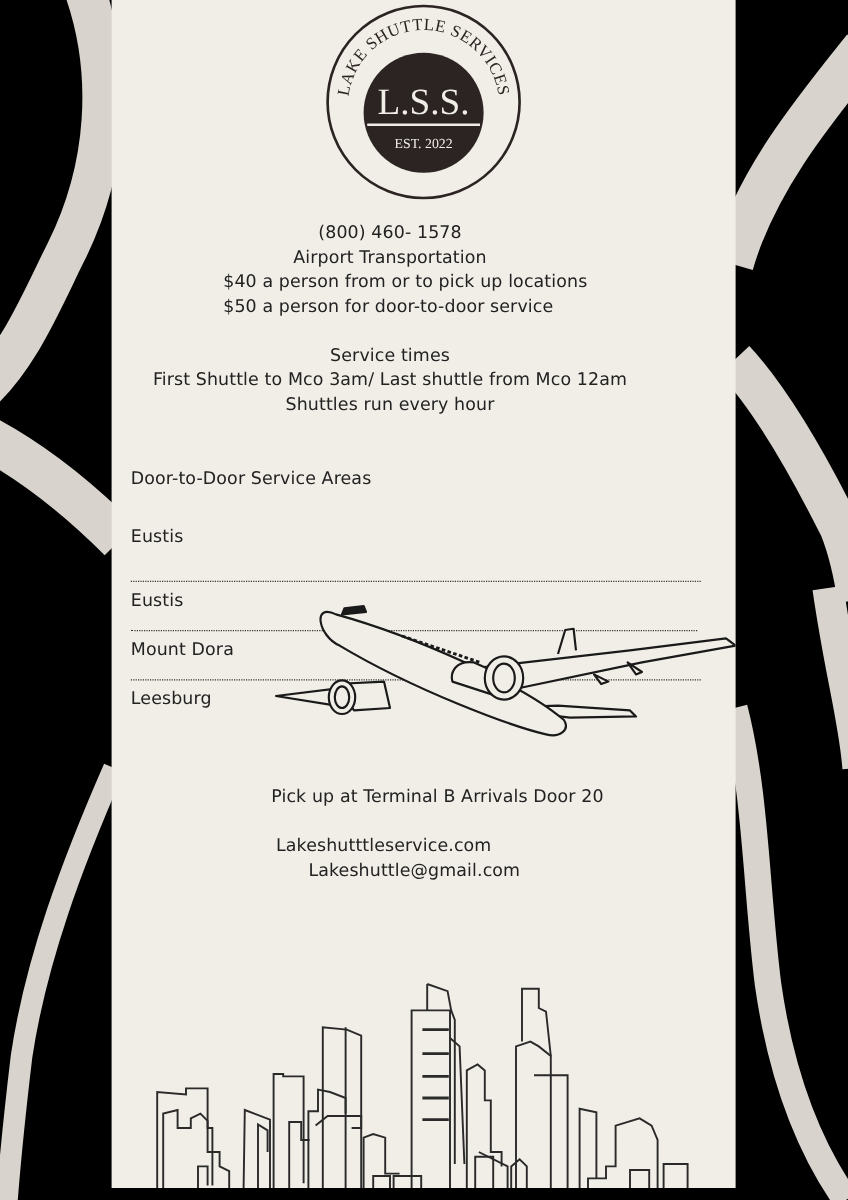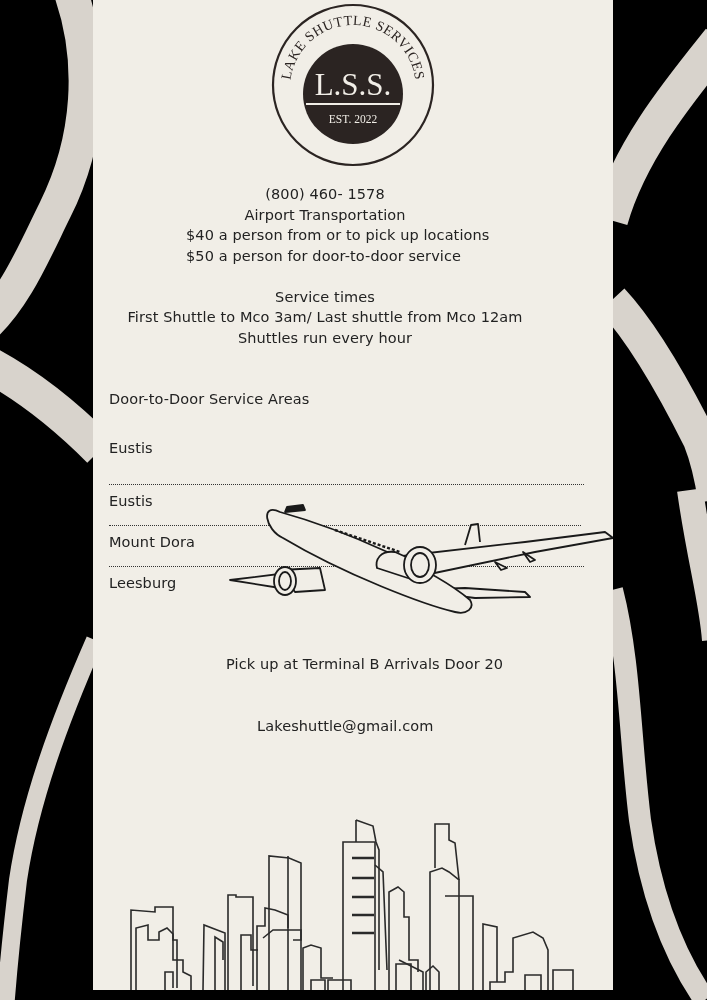--- a/index.html
+++ b/index.html
@@ -76,20 +76,21 @@
     <ellipse cx="195" cy="75" rx="9" ry="12"></ellipse>
     <path d="M55,80 L95,78 L100,100 L70,102 Z"></path>
     <ellipse cx="60" cy="91" rx="11" ry="14"></ellipse>
     <ellipse cx="60" cy="91" rx="6" ry="9"></ellipse>
     <path d="M270,72 L282,78 L276,80 Z"></path>
     <path d="M298,62 L310,70 L305,72 Z"></path>
   </svg>
 
   <div class="t" style="left:117px; top:656px;margin-left:16px;">Pick up at Terminal B Arrivals Door 20</div>
 
+  <div class="t" style="left:137px; top:697px;">Lakeshutttleservice.com</div>
   <div class="t" style="left:137px; top:718px;margin-left:27px;">Lakeshuttle@gmail.com</div>
 
   <svg class="city" viewBox="0 0 520 190" fill="none" stroke="#2a2a2a" stroke-width="1.6">
     <path d="M38,190 L38,110 L62,112 L62,107 L80,107 L80,140 L84,140 L84,188"></path>
     <path d="M43,190 L43,128 L55,125 L55,140 L66,140 L66,132 L74,128 L80,134 L80,160 L90,160 L90,172 L98,176 L98,190"></path>
     <path d="M72,190 L72,172 L80,172 L80,188"></path>
     <path d="M110,190 L111,125 L132,133 L132,190"></path>
     <path d="M122,190 L122,137 L130,142 L130,160"></path>
     <path d="M135,190 L135,95 L143,95 L143,97 L160,97 L160,186"></path>
     <path d="M148,190 L148,135 L158,135 L158,150 L165,150"></path>

